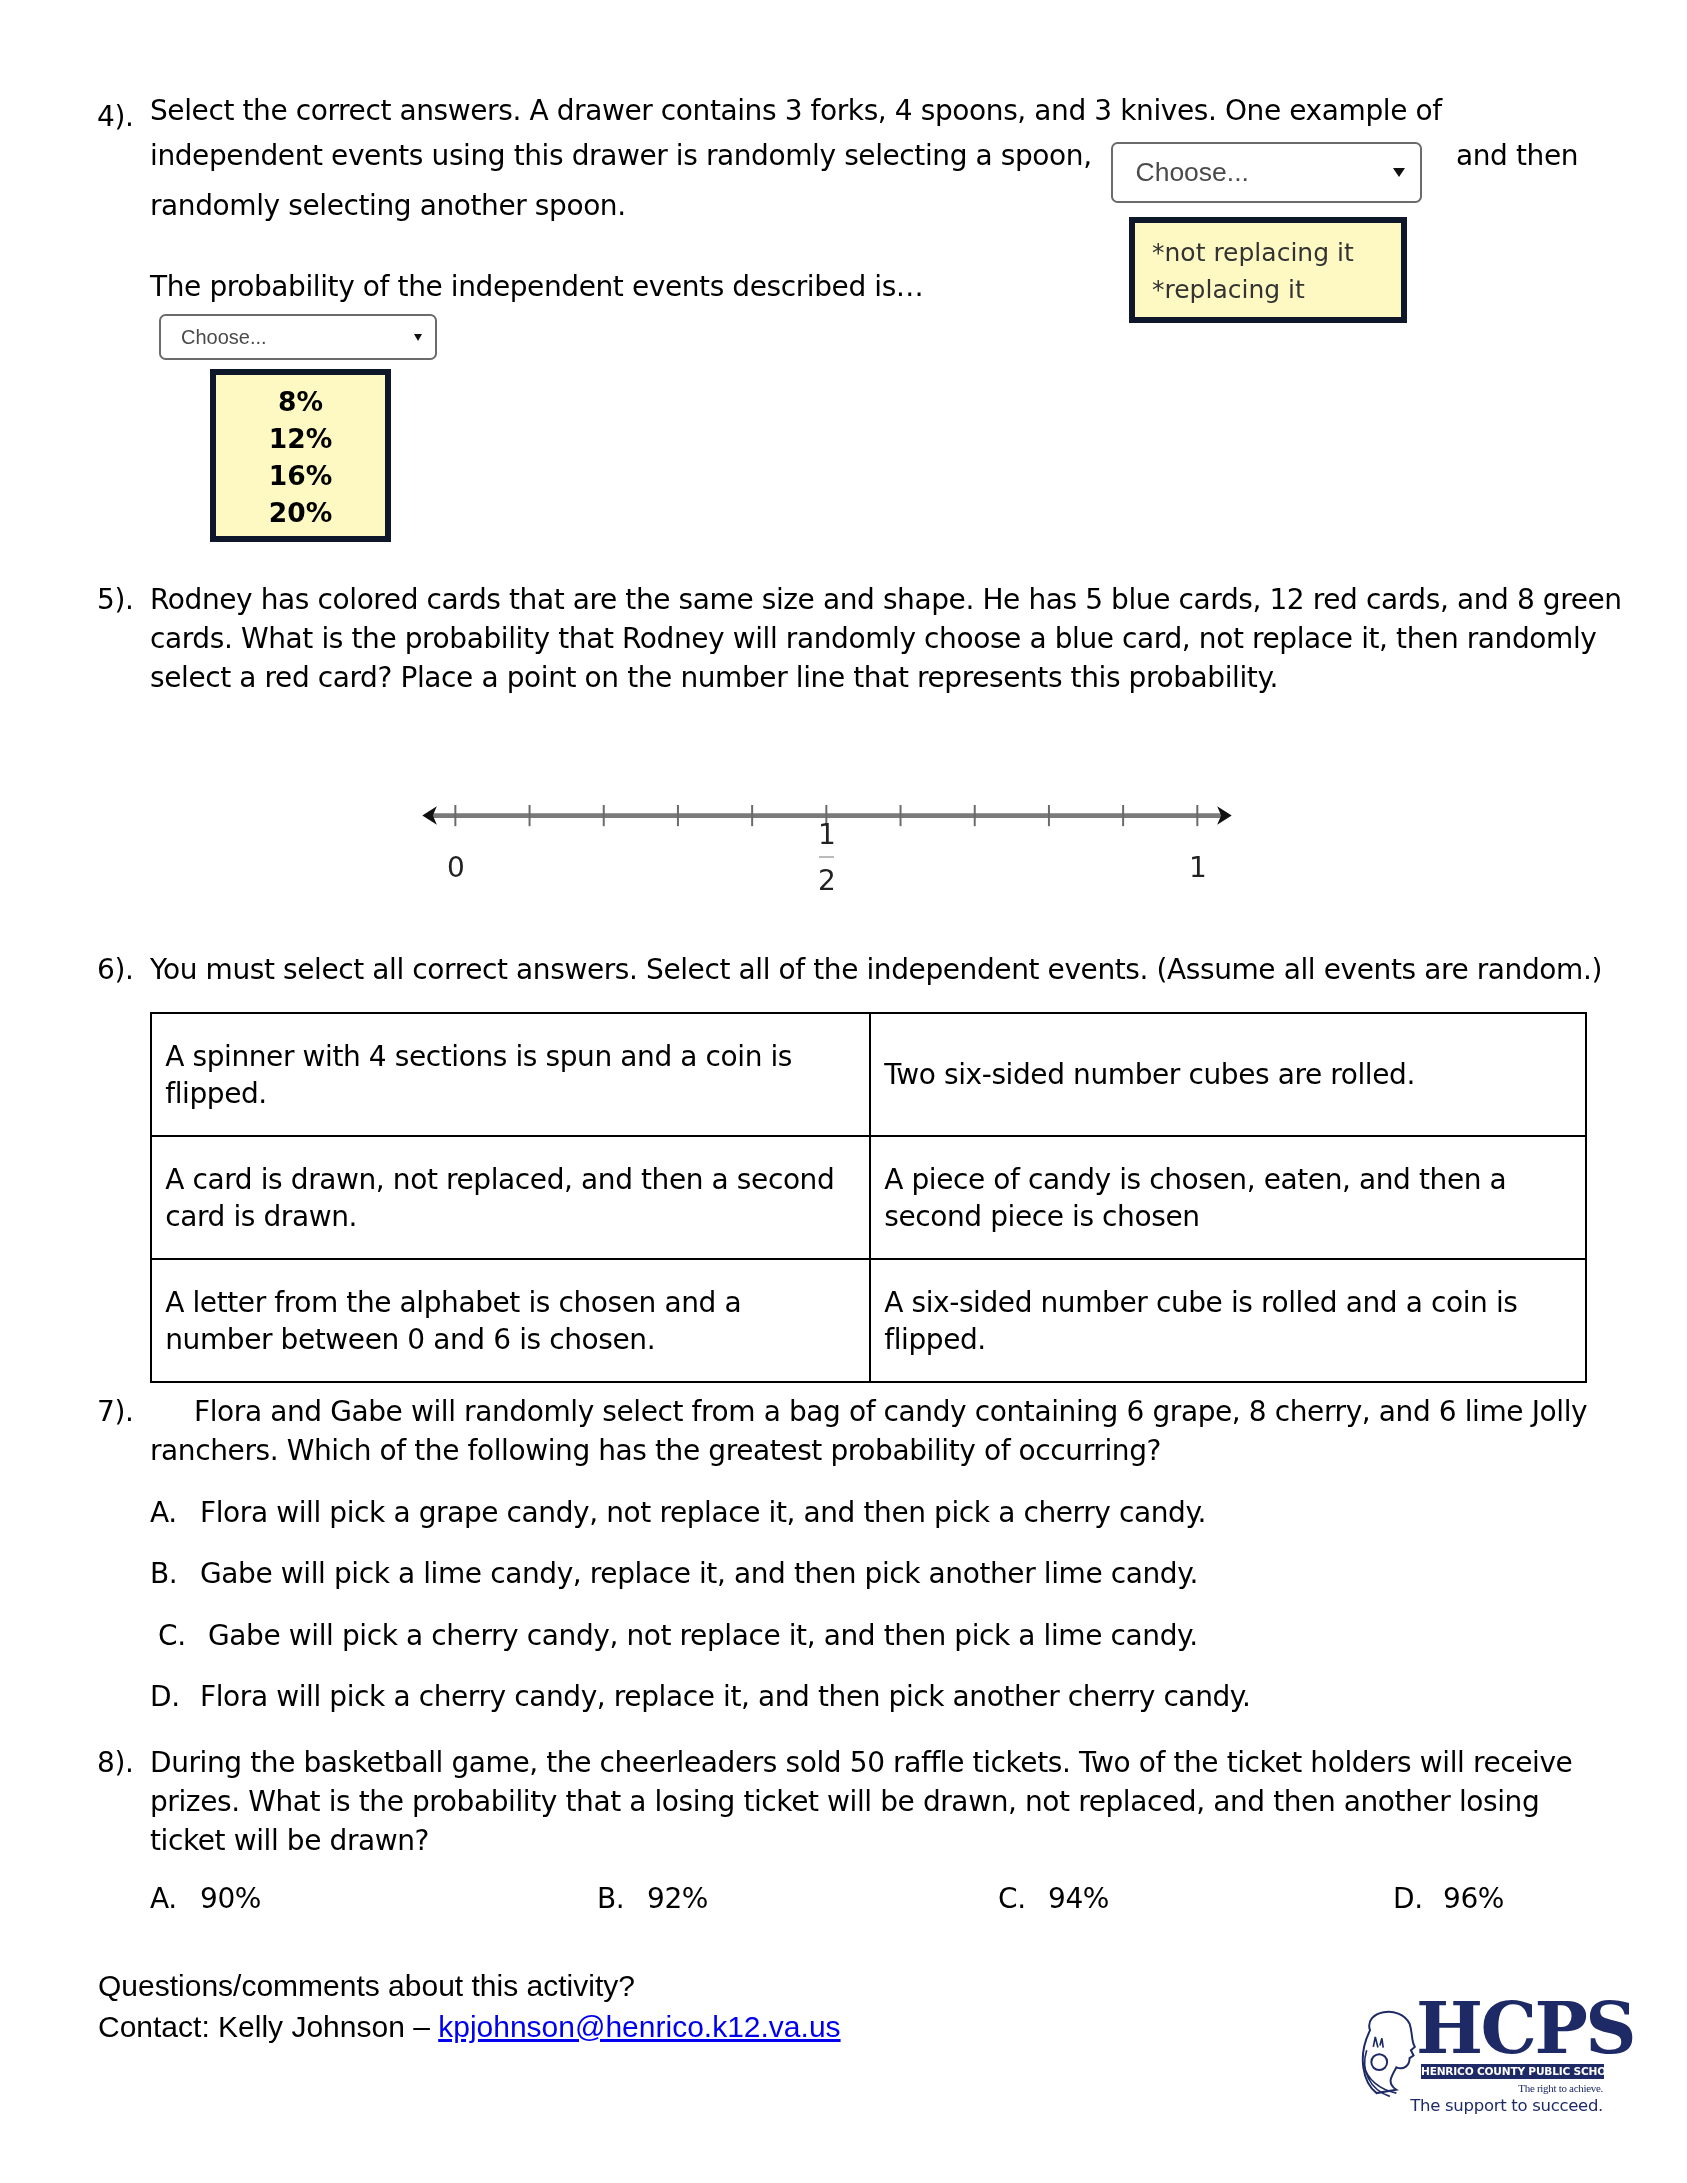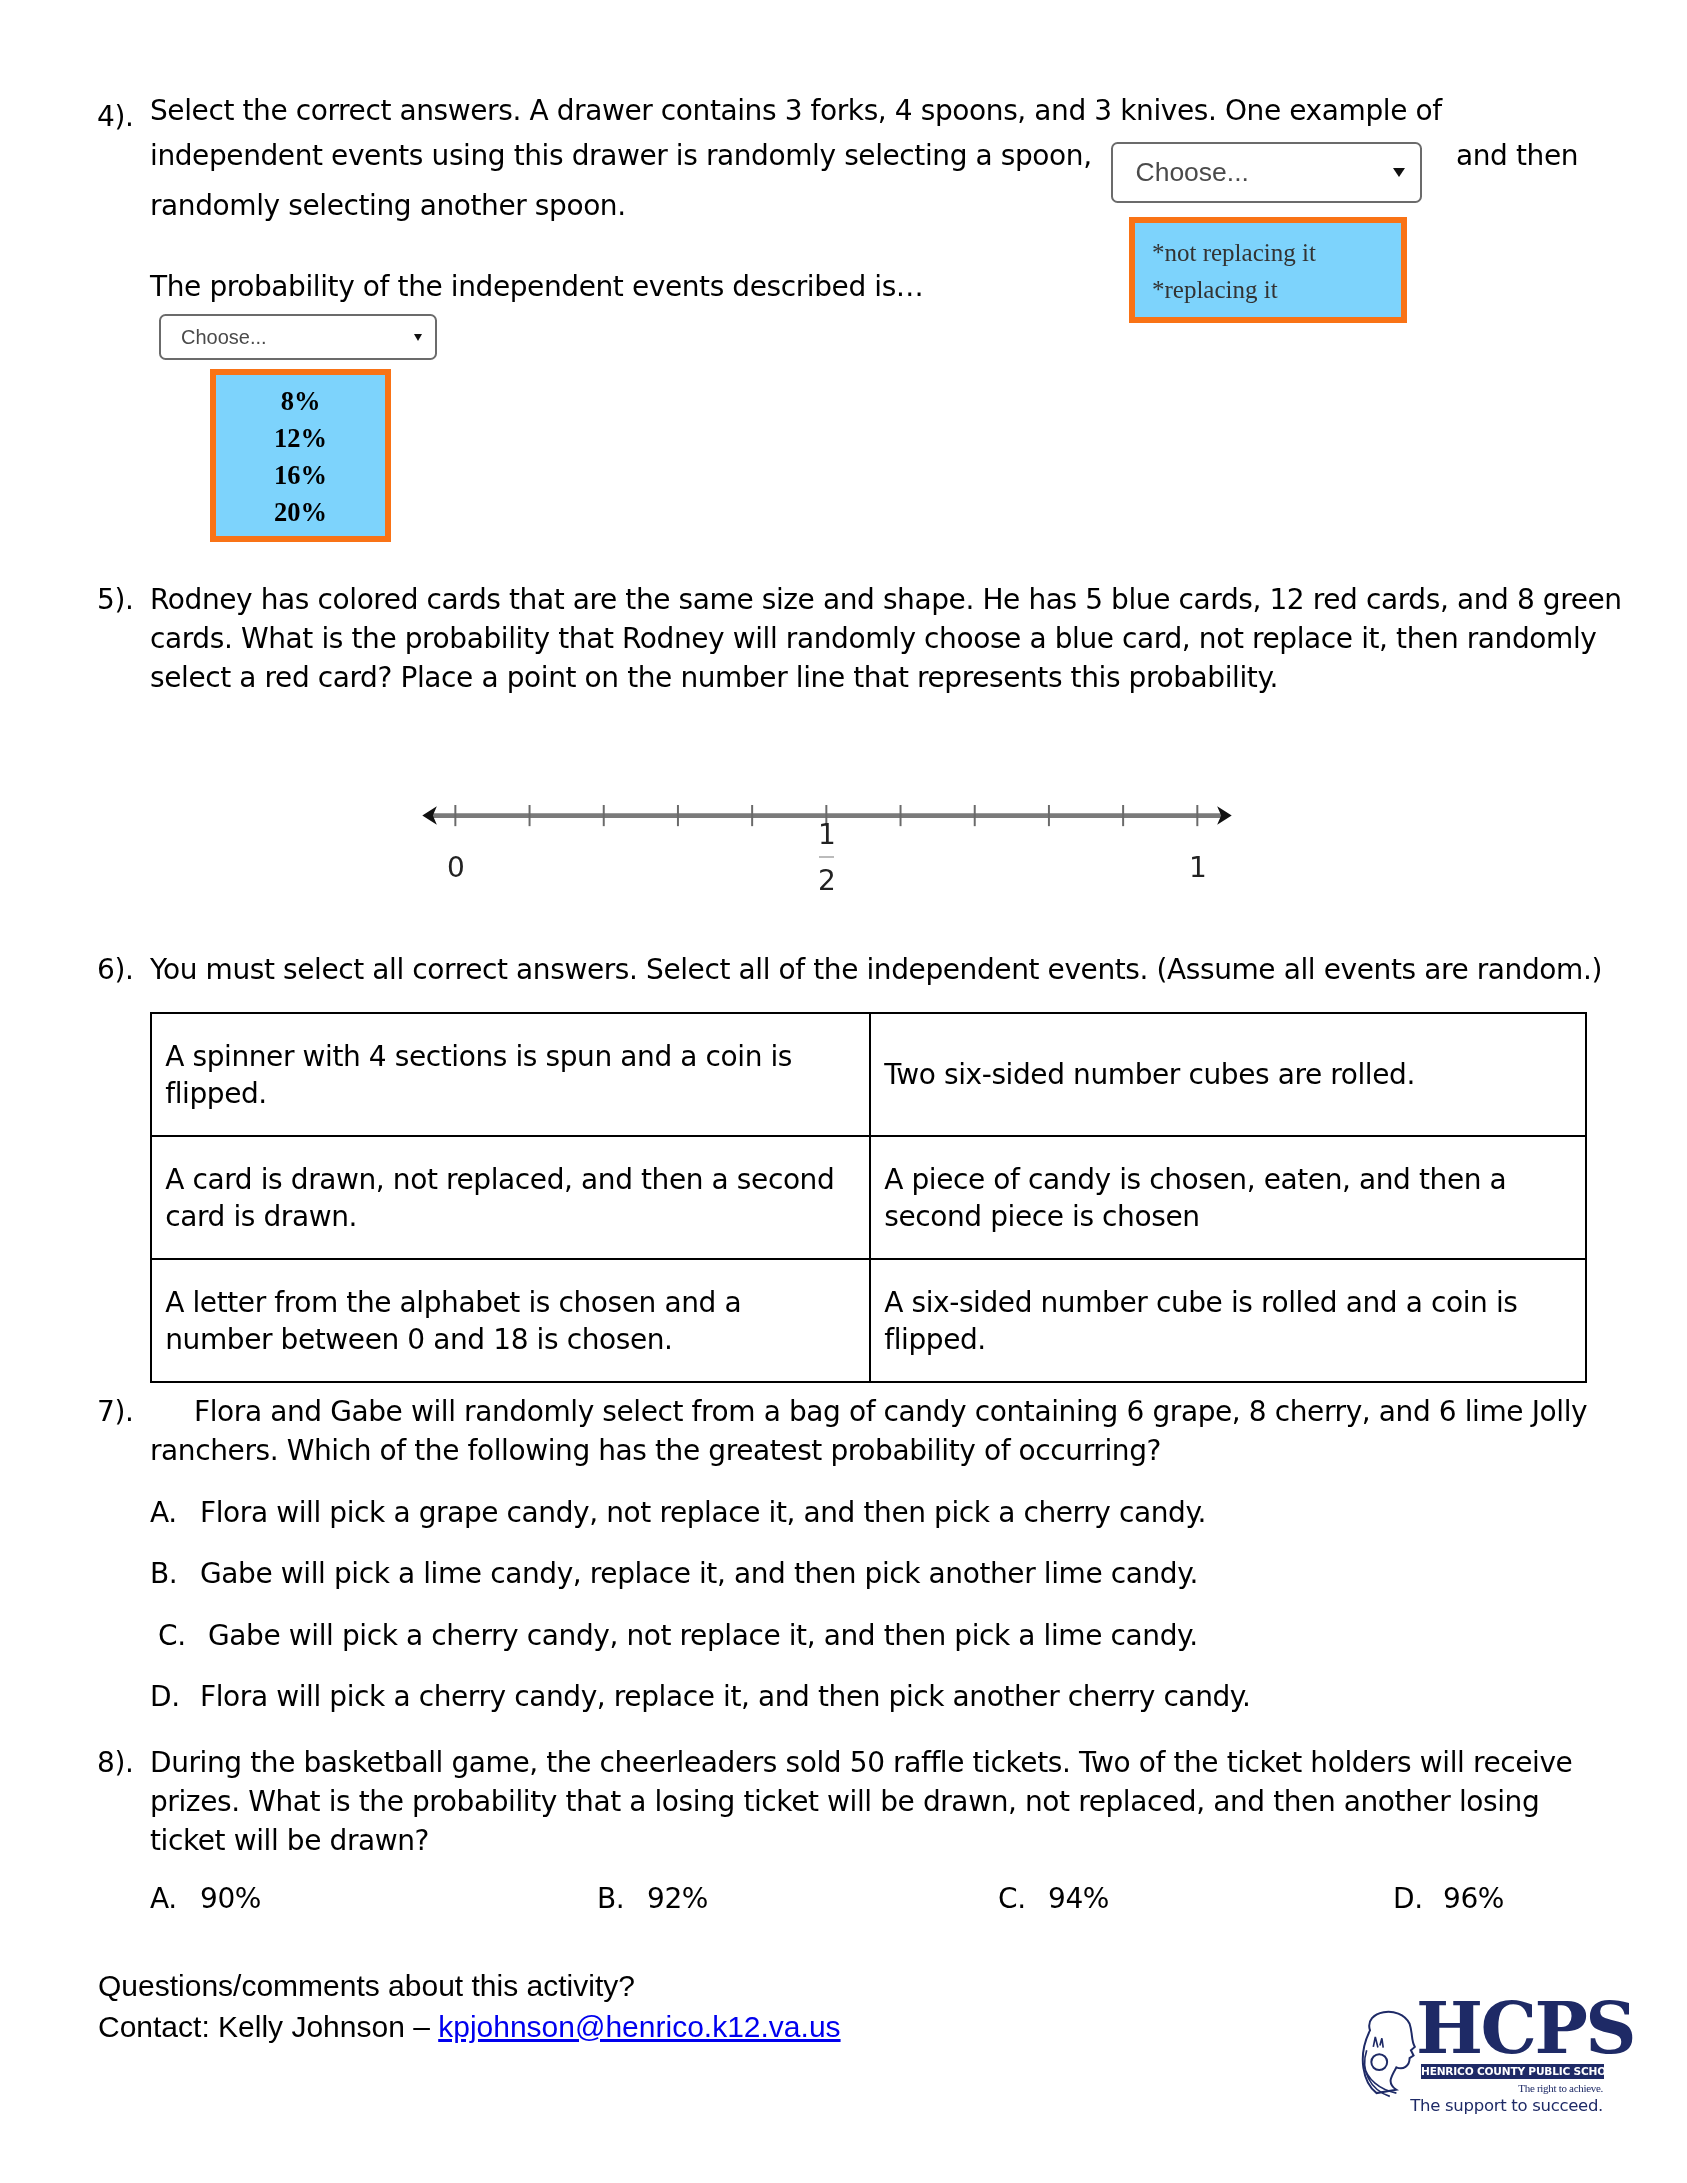--- a/index.html
+++ b/index.html
@@ -19,21 +19,21 @@
     .select {
       position: absolute; box-sizing: border-box;
       border: 2.6px solid #6b6b6b; border-radius: 6.6px; background: #fff;
       font-family: "Liberation Sans", sans-serif; color: #4a4a4a;
       display: flex; align-items: center;
     }
     .select .lbl { flex: 1; }
     .select .caret { width: 0; height: 0; border-left: 6px solid transparent;
       border-right: 6px solid transparent; border-top: 9.3px solid #111; }
     .optbox {
-      position: absolute; box-sizing: border-box; border: 6px solid #f97316; background: #7dd3fc; font-family: Liberation Serif, serif;
+      position: absolute; box-sizing: border-box; border: 6px solid #0f172a; background: #fef9c3;
     }
     .optbox .opt { display: block; }
 
     
     #numline { position: absolute; left: 417px; top: 791px; }
     .nl-label { position: absolute; font-family: "DejaVu Sans", sans-serif; font-size: 28px; color: #222; }
 
     
     #events-table {
       position: absolute; left: 150px; top: 1012px; width: 1437px;
@@ -137,21 +137,21 @@
     <tbody>
       <tr>
         <td>A spinner with 4 sections is spun and a coin is flipped.</td>
         <td>Two six-sided number cubes are rolled.</td>
       </tr>
       <tr>
         <td>A card is drawn, not replaced, and then a second card is drawn.</td>
         <td>A piece of candy is chosen, eaten, and then a second piece is chosen</td>
       </tr>
       <tr>
-        <td>A letter from the alphabet is chosen and a number between 0 and 18 is chosen.</td>
+        <td>A letter from the alphabet is chosen and a number between 0 and 6 is chosen.</td>
         <td>A six-sided number cube is rolled and a coin is flipped.</td>
       </tr>
     </tbody>
   </table>
 </section>
 
 <section>
   <div class="qtext qnum" style="top:1392px;">7).</div>
   <div class="qtext qbody" style="top:1392px; white-space:nowrap;margin-left:44px;">Flora and Gabe will randomly select from a bag of candy containing 6 grape, 8 cherry, and 6 lime Jolly</div>
   <div class="qtext qbody" style="top:1431px; white-space:nowrap;">ranchers.  Which of the following has the greatest probability of occurring?</div>

